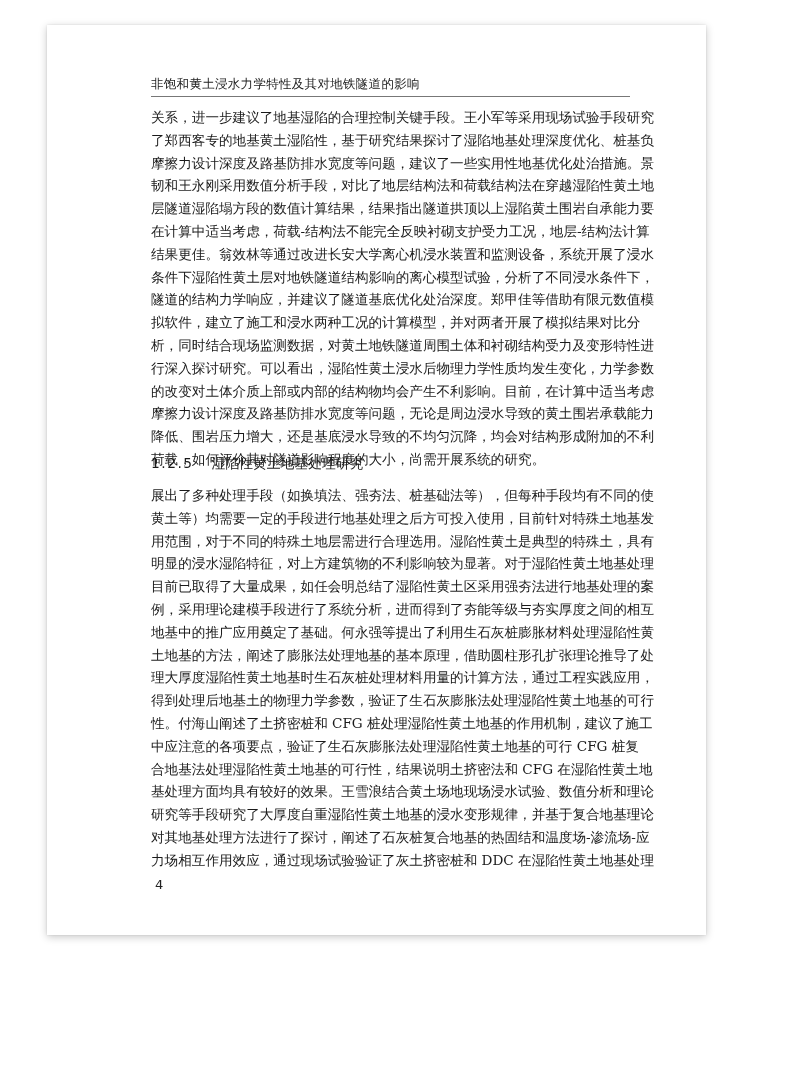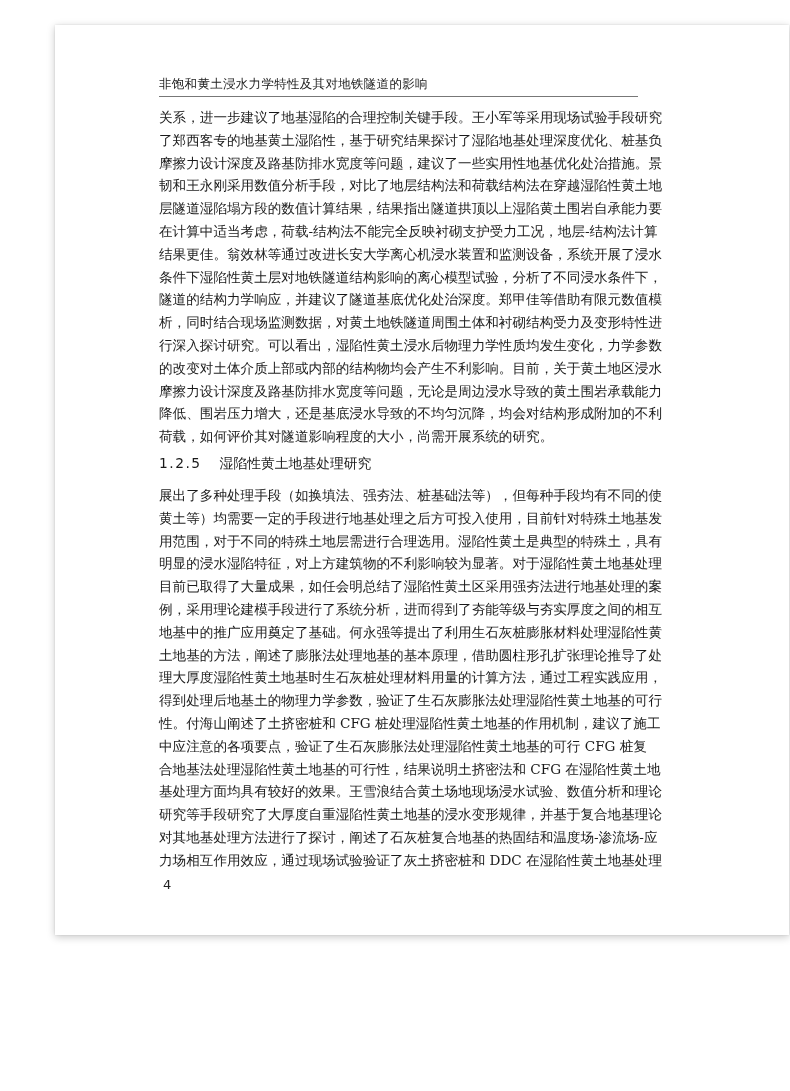--- a/index.html
+++ b/index.html
@@ -1,21 +1,21 @@
 <!DOCTYPE html>
 <html><head>
 <meta charset="utf-8">
 <style>
   html, body { margin: 0; padding: 0; }
   body {
     width: 790px; height: 1091px; background: #ffffff; position: relative; overflow: hidden;
     font-family: "DejaVu Serif", "Liberation Serif", serif;
   }
   .page {
-    position: absolute; left: 55px; top: 25px; width: 734px; height: 910px;
+    position: absolute; left: 47px; top: 25px; width: 659px; height: 910px;
     background: #ffffff;
     box-shadow: 0 2px 8px rgba(0,0,0,0.22), 0 0 2px rgba(0,0,0,0.10);
   }
   .running-head {
     position: absolute; left: 104px; top: 50px; width: 479px;
     font-family: "DejaVu Sans", "Liberation Sans", sans-serif;
     font-size: 12.5px; color: #222; letter-spacing: 0.3px; line-height: 18px;
   }
   .head-rule {
     position: absolute; left: 104px; top: 71px; width: 479px; height: 0;
@@ -52,23 +52,24 @@
   <div class="body-block para1">
     <span class="ln">关系，进一步建议了地基湿陷的合理控制关键手段。王小军等采用现场试验手段研究</span>
     <span class="ln">了郑西客专的地基黄土湿陷性，基于研究结果探讨了湿陷地基处理深度优化、桩基负</span>
     <span class="ln">摩擦力设计深度及路基防排水宽度等问题，建议了一些实用性地基优化处治措施。景</span>
     <span class="ln">韧和王永刚采用数值分析手段，对比了地层结构法和荷载结构法在穿越湿陷性黄土地</span>
     <span class="ln">层隧道湿陷塌方段的数值计算结果，结果指出隧道拱顶以上湿陷黄土围岩自承能力要</span>
     <span class="ln">在计算中适当考虑，荷载-结构法不能完全反映衬砌支护受力工况，地层-结构法计算</span>
     <span class="ln">结果更佳。翁效林等通过改进长安大学离心机浸水装置和监测设备，系统开展了浸水</span>
     <span class="ln">条件下湿陷性黄土层对地铁隧道结构影响的离心模型试验，分析了不同浸水条件下，</span>
     <span class="ln">隧道的结构力学响应，并建议了隧道基底优化处治深度。郑甲佳等借助有限元数值模</span>
+    <span class="ln">拟软件，建立了施工和浸水两种工况的计算模型，并对两者开展了模拟结果对比分</span>
     <span class="ln">析，同时结合现场监测数据，对黄土地铁隧道周围土体和衬砌结构受力及变形特性进</span>
     <span class="ln">行深入探讨研究。可以看出，湿陷性黄土浸水后物理力学性质均发生变化，力学参数</span>
-    <span class="ln">的改变对土体介质上部或内部的结构物均会产生不利影响。目前，关于黄土地区浸水</span>
+    <span class="ln">的改变对土体介质上部或内部的结构物均会产生不利影响。目前，在计算中适当考虑</span>
     <span class="ln">摩擦力设计深度及路基防排水宽度等问题，无论是周边浸水导致的黄土围岩承载能力</span>
     <span class="ln">降低、围岩压力增大，还是基底浸水导致的不均匀沉降，均会对结构形成附加的不利</span>
     <span class="ln last">荷载，如何评价其对隧道影响程度的大小，尚需开展系统的研究。</span>
   </div>
 
   <div class="section-heading">
     <span class="num">1.2.5</span><span>湿陷性黄土地基处理研究</span>
   </div>
 
   <div class="body-block para2">

